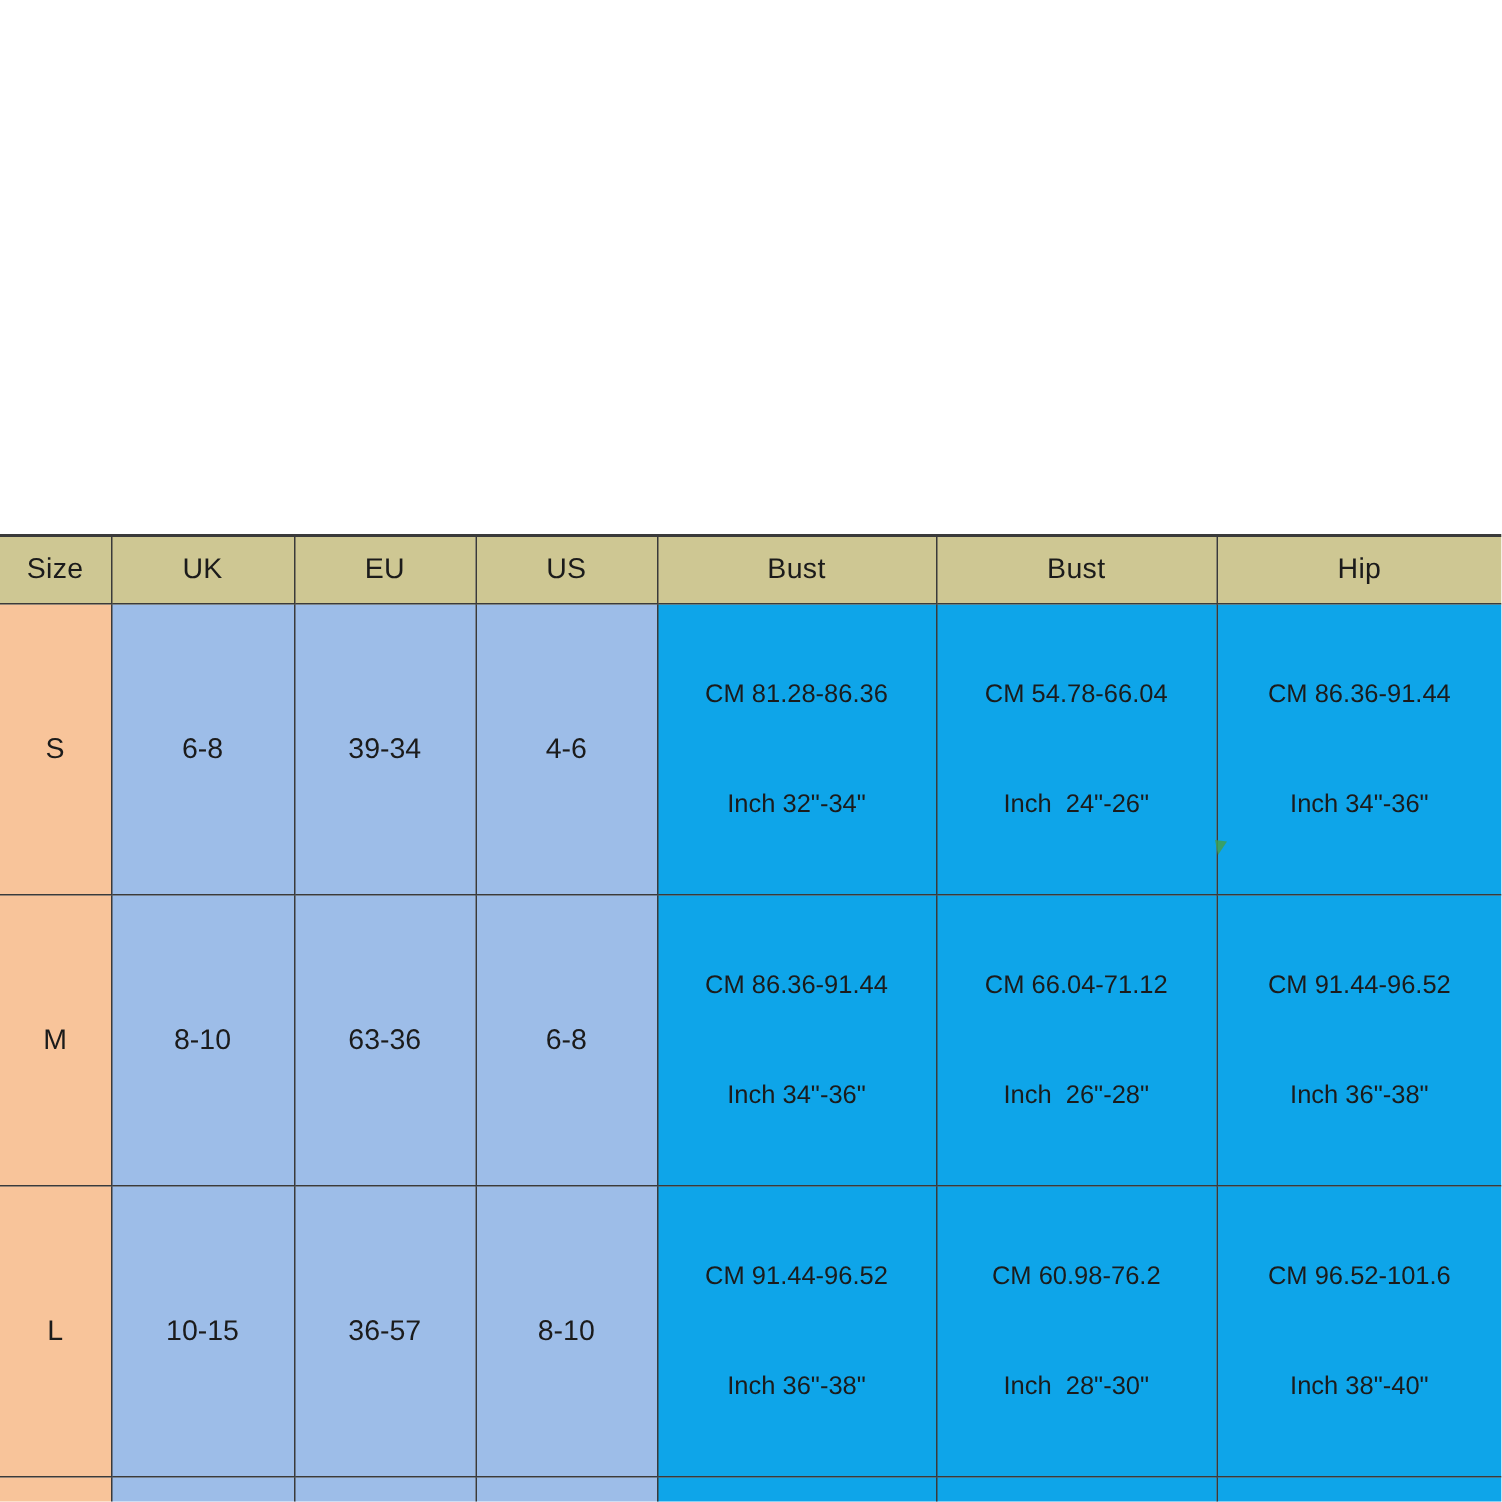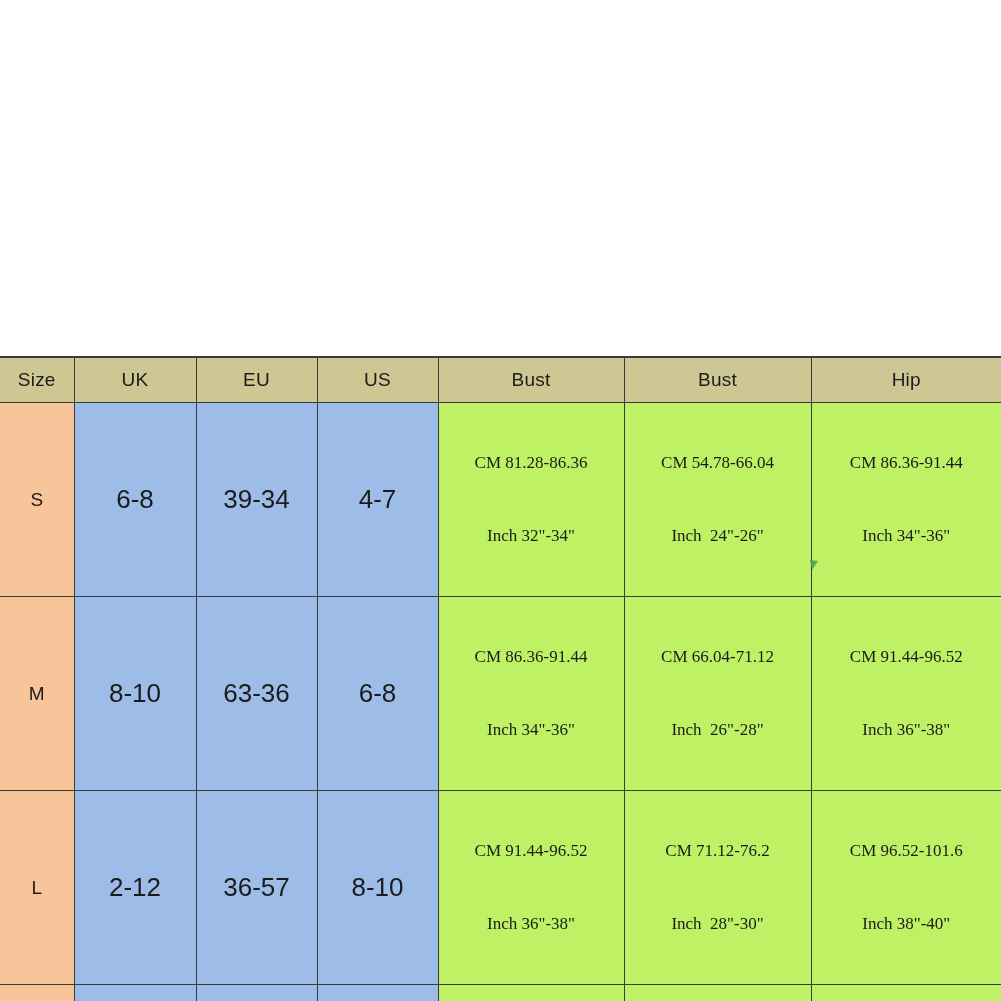--- a/index.html
+++ b/index.html
@@ -70,31 +70,30 @@
   }
 
   .cell-size {
     background: #f8c49a;
     font-size: 19px;
     color: #241a12;
   }
 
   .cell-region {
     background: #9dbde8;
-    font-size: 26px;
+    font-size: 19px;
     color: #17223a;
   }
 
   .cell-meas {
-    background: #bef264;
+    background: #0ea5e9;
     font-size: 17px;
     color: #111111;
     line-height: 1.42;
     white-space: pre;
-    font-family: Liberation Serif, serif;
   }
   .cell-meas .meas-cm,
   .cell-meas .meas-in {
     display: block;
     white-space: pre;
   }
 
   
   #size-chart tr > *:last-child {
     border-right: none;
@@ -137,21 +136,21 @@
         <th>Hip</th>
       </tr>
     </thead>
 
     <tbody>
 
       <tr class="data-row">
         <td class="cell-size">S</td>
         <td class="cell-region">6-8</td>
         <td class="cell-region">39-34</td>
-        <td class="cell-region">4-7</td>
+        <td class="cell-region">4-6</td>
         <td class="cell-meas">
           <span class="meas-cm">CM 81.28-86.36</span>
           <span class="meas-in">Inch 32"-34"</span>
         </td>
         <td class="cell-meas">
           <span class="meas-cm">CM 54.78-66.04</span>
           <span class="meas-in">Inch  24"-26"</span>
         </td>
         <td class="cell-meas">
           <span class="meas-cm">CM 86.36-91.44</span>
@@ -173,29 +172,29 @@
           <span class="meas-in">Inch  26"-28"</span>
         </td>
         <td class="cell-meas">
           <span class="meas-cm">CM 91.44-96.52</span>
           <span class="meas-in">Inch 36"-38"</span>
         </td>
       </tr>
 
       <tr class="data-row">
         <td class="cell-size">L</td>
-        <td class="cell-region">2-12</td>
+        <td class="cell-region">10-15</td>
         <td class="cell-region">36-57</td>
         <td class="cell-region">8-10</td>
         <td class="cell-meas">
           <span class="meas-cm">CM 91.44-96.52</span>
           <span class="meas-in">Inch 36"-38"</span>
         </td>
         <td class="cell-meas">
-          <span class="meas-cm">CM 71.12-76.2</span>
+          <span class="meas-cm">CM 60.98-76.2</span>
           <span class="meas-in">Inch  28"-30"</span>
         </td>
         <td class="cell-meas">
           <span class="meas-cm">CM 96.52-101.6</span>
           <span class="meas-in">Inch 38"-40"</span>
         </td>
       </tr>
 
       <tr class="data-row">
         <td class="cell-size">XL</td>

